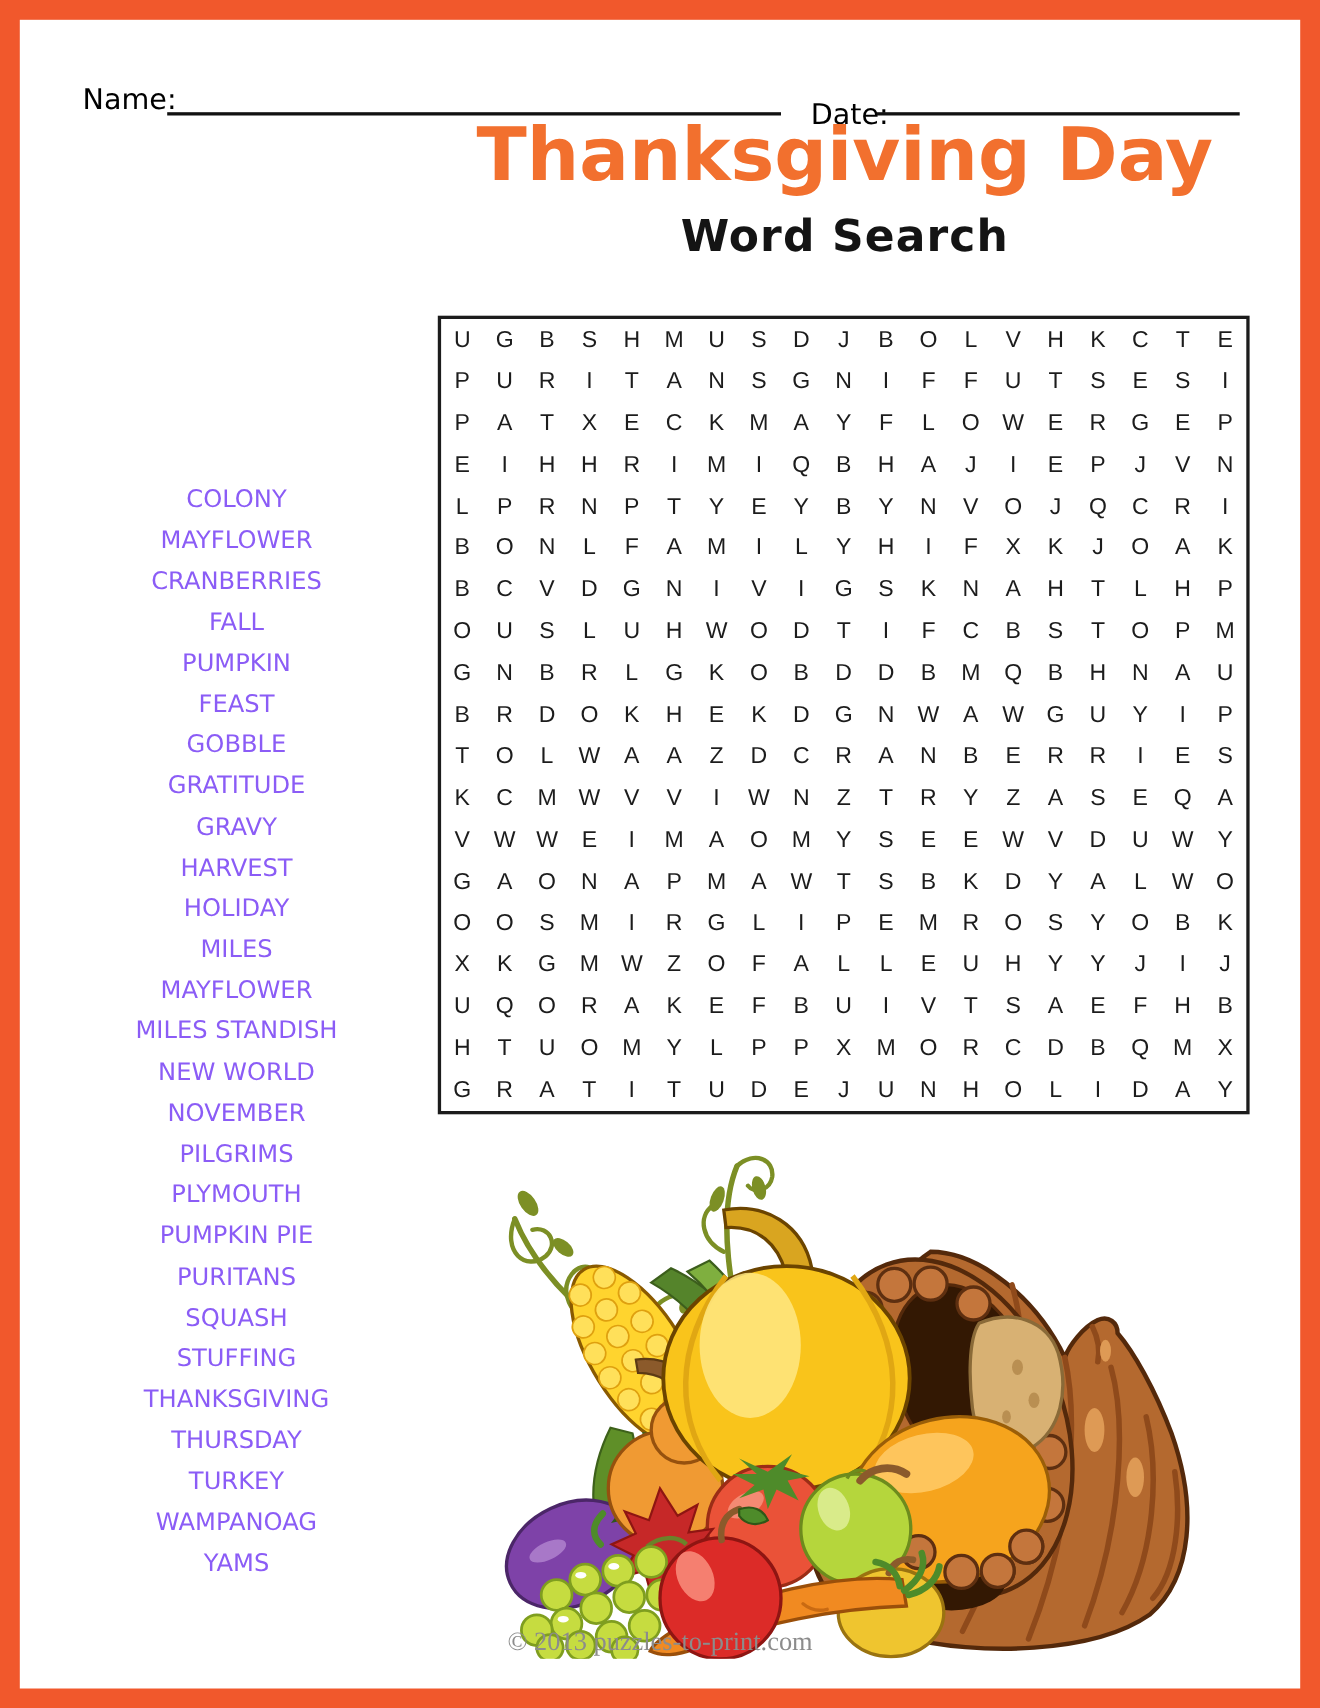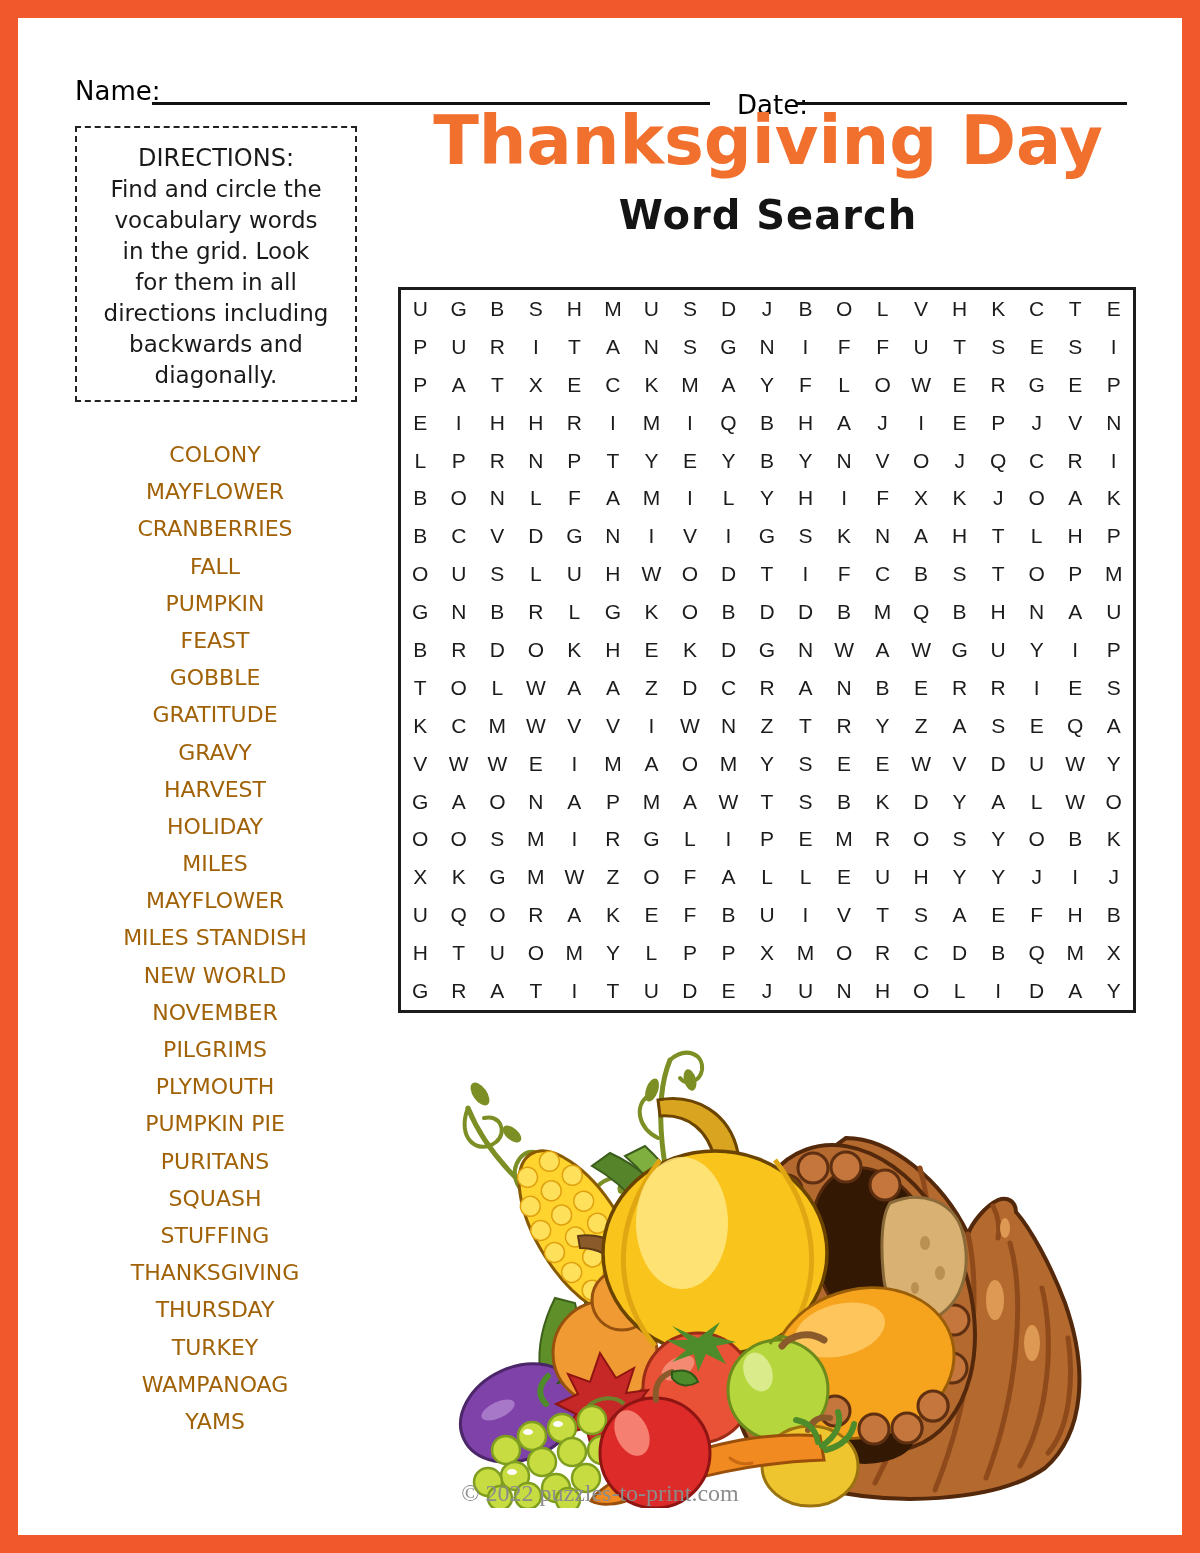--- a/index.html
+++ b/index.html
@@ -23,47 +23,37 @@
   .title{font-size:67px;font-weight:800;letter-spacing:0px;color:#F2702E;line-height:1.05;}
   .subtitle{font-size:40px;font-weight:600;color:#141414;margin-top:16px;letter-spacing:1px;}
   
   .grid-box{position:absolute;left:380px;top:269px;width:738px;height:726px;
             border:3px solid #1c1c1c;display:grid;grid-template-rows:repeat(19,1fr);box-sizing:border-box;}
   .grid-row{display:grid;grid-template-columns:repeat(19,1fr);}
   .grid-cell{display:flex;align-items:center;justify-content:center;
              font-family:"Liberation Sans",sans-serif;font-size:21px;color:#1c1c1c;}
   
   .word-list{position:absolute;left:57px;top:418px;width:280px;text-align:center;}
-  .word{height:37.2px;line-height:37.2px;font-size:22px;color:#a16207;}
+  .word{height:37.2px;line-height:37.2px;font-size:22px;color:#8b5cf6;}
   
   .illustration{position:absolute;left:402px;top:1020px;width:680px;height:470px;}
   
   .footer{position:absolute;left:0;top:1462px;width:1164px;text-align:center;
           font-family:"Liberation Serif",serif;font-size:24px;color:#8C8C8C;}
 </style>
 </head>
 <body>
 
 <div class="page" style="border-color: rgb(241, 88, 44);">
 
   <span class="hdr-label name-label">Name:</span>
   <span class="blank-line name-line"></span>
   <span class="hdr-label date-label">Date:</span>
   <span class="blank-line date-line"></span>
 
-  <div class="directions">
-    <div class="head">DIRECTIONS:</div>
-    <div class="body">Find and circle the
-vocabulary words
-in the grid.  Look
-for them in all
-directions including
-backwards and
-diagonally.</div>
-  </div>
 
   <div class="title-wrap">
     <div class="title" style="color: rgb(242, 112, 46);">Thanksgiving Day</div>
     <div class="subtitle">Word Search</div>
   </div>
 
   <div class="grid-box">
       <div class="grid-row">
         <span class="grid-cell">U</span>
         <span class="grid-cell">G</span>
@@ -682,14 +672,14 @@
     </g>
 
     <g>
       <circle cx="235" cy="415" r="55" fill="#DC2B28" stroke="#8E1512" stroke-width="3"></circle>
       <ellipse cx="212" cy="395" rx="16" ry="24" transform="rotate(-25 212 395)" fill="#F57F70"></ellipse>
       <path d="M236,362 C234,348 240,338 252,334" fill="none" stroke="#8B5A2B" stroke-width="6" stroke-linecap="round"></path>
       <path d="M252,334 C264,330 274,334 278,344 C268,350 258,348 252,340 Z" fill="#4E8B2A" stroke="#2F5717" stroke-width="2"></path>
     </g>
   </svg>
 
-  <div class="footer">© 2022 puzzles-to-print.com</div>
+  <div class="footer">© 2013 puzzles-to-print.com</div>
 </div>
 
 </body></html>

